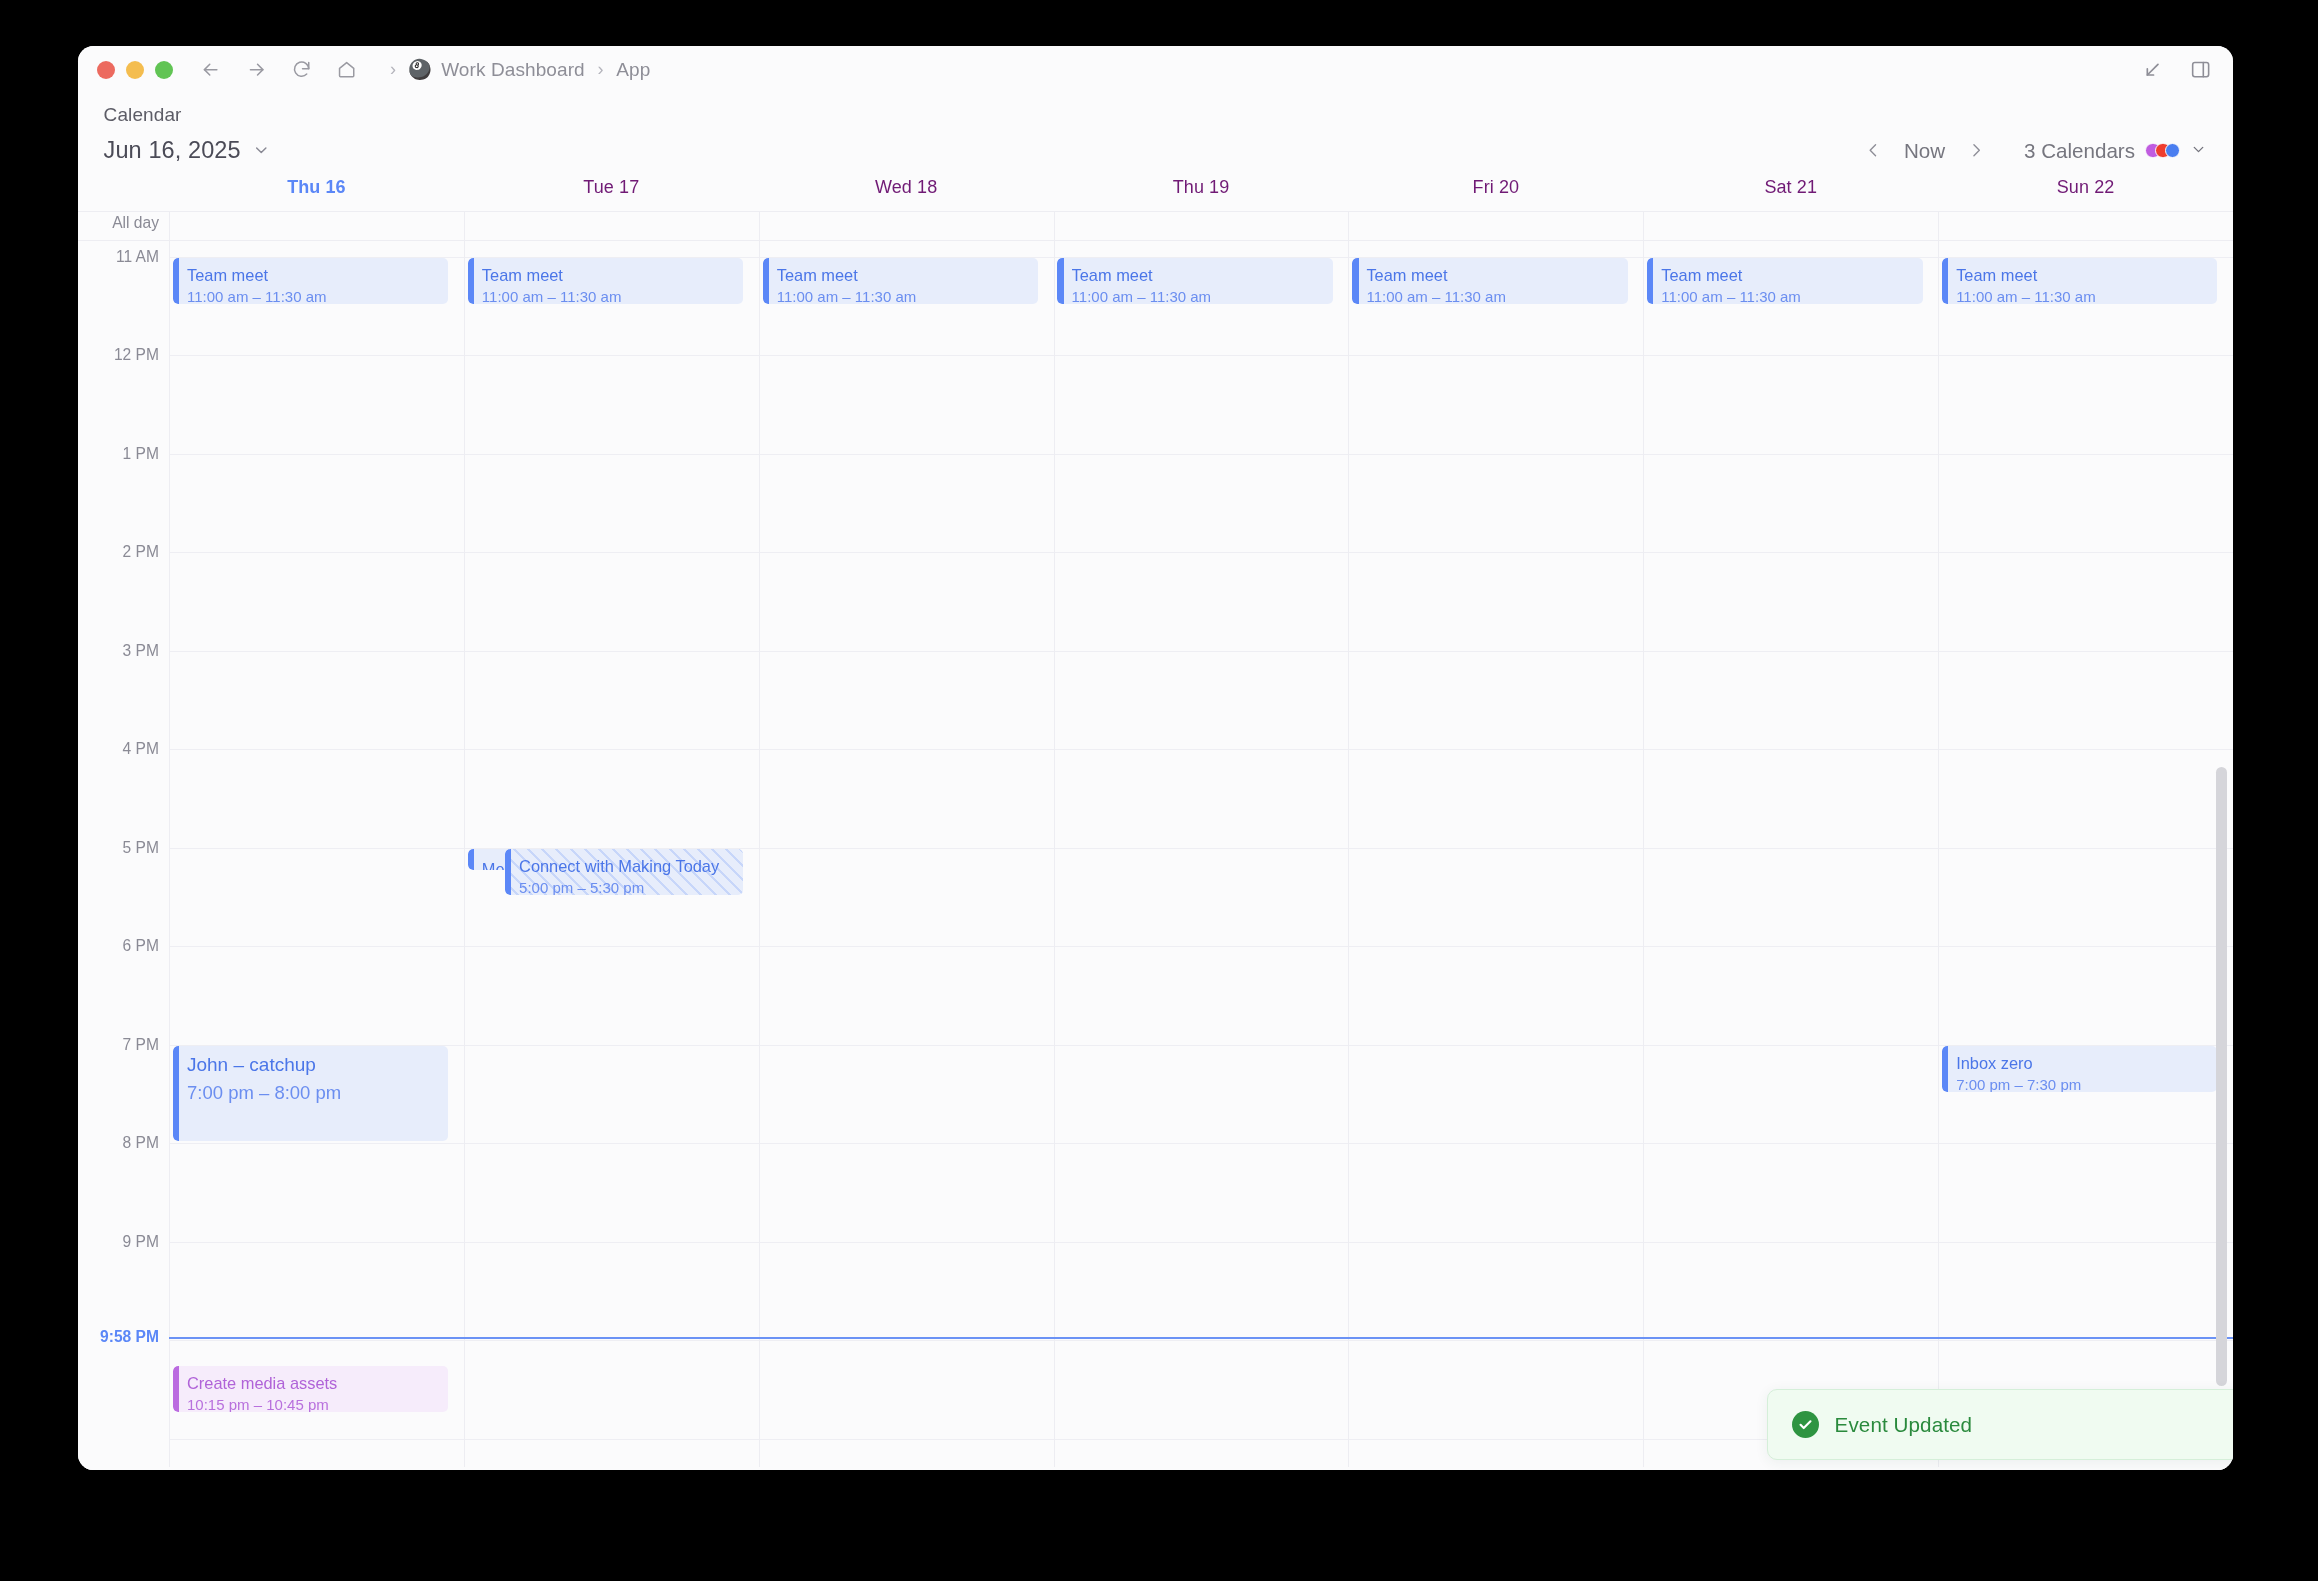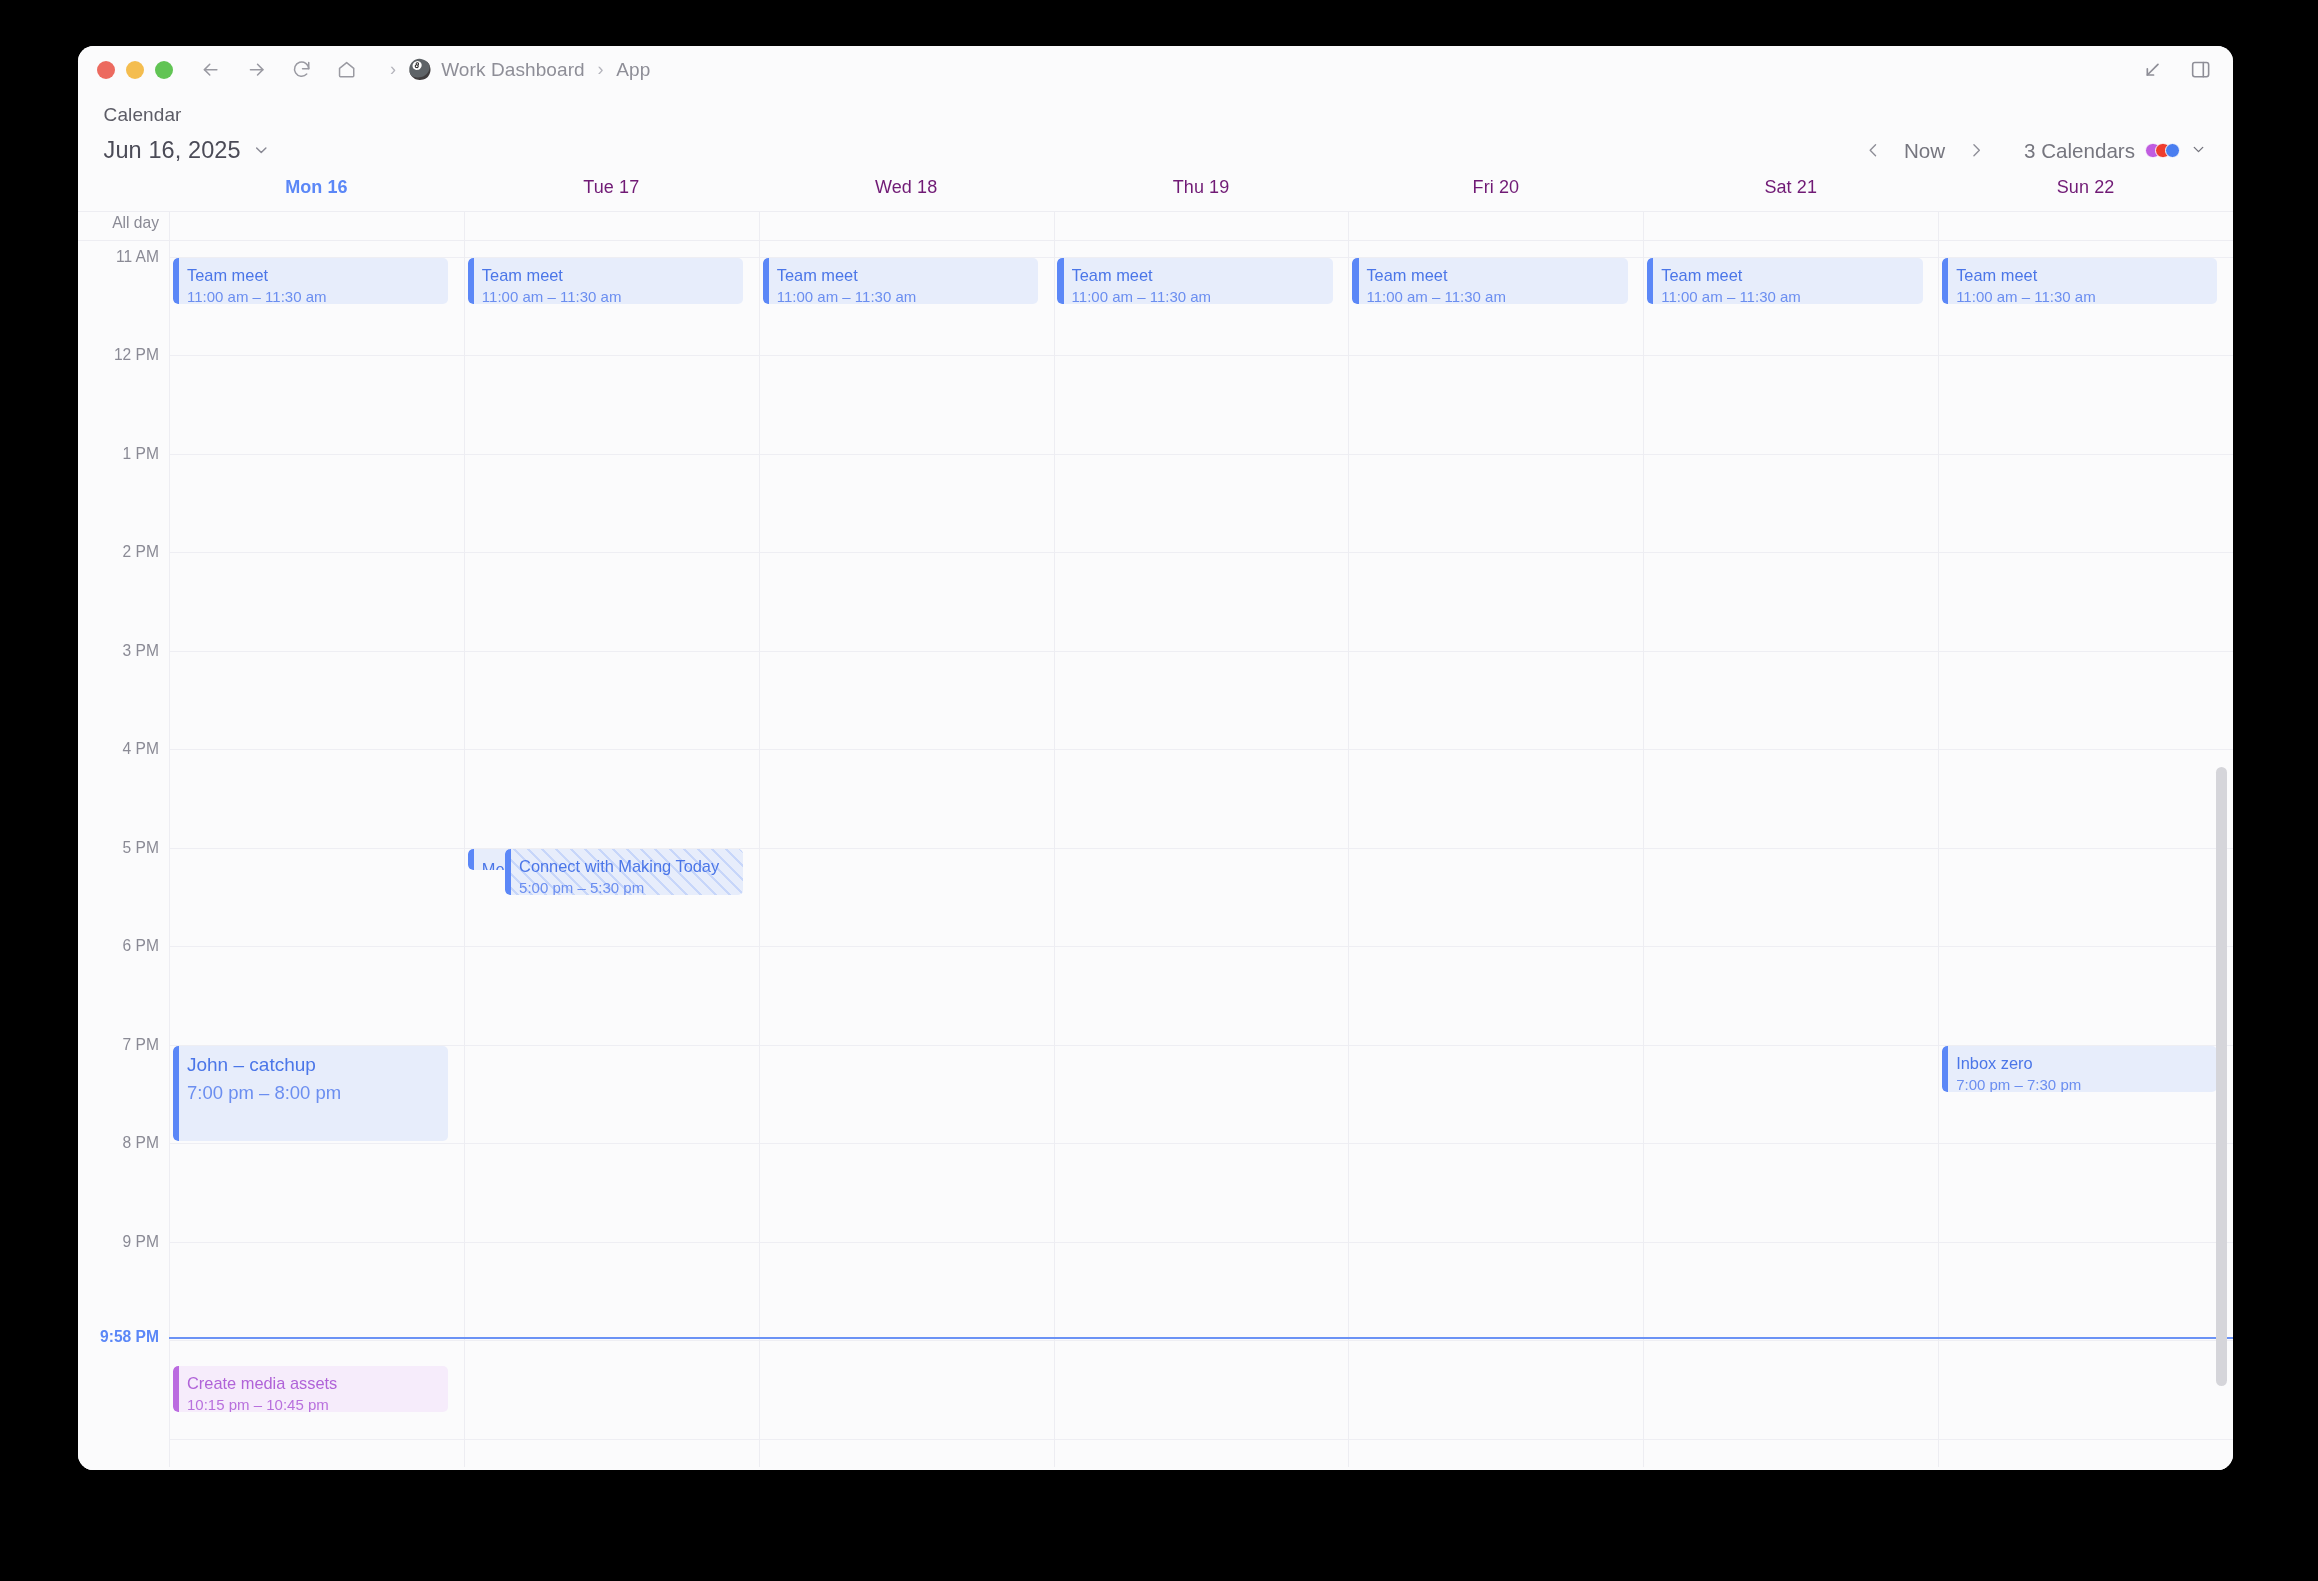--- a/index.html
+++ b/index.html
@@ -336,21 +336,21 @@
               </svg>
           </span>
         </div>
       </div>
     </div>
   </div>
 
   <div id="cal">
 
     <div id="dayhead">
-        <div class="dayname today">Mon 16</div>
+        <div class="dayname today">Thu 16</div>
         <div class="dayname">Tue 17</div>
         <div class="dayname">Wed 18</div>
         <div class="dayname">Thu 19</div>
         <div class="dayname">Fri 20</div>
         <div class="dayname">Sat 21</div>
         <div class="dayname">Sun 22</div>
       </div>
 
     <div id="allday">
       <div id="allday-label">All day</div>
@@ -533,16 +533,24 @@
               </div>
             </div>
           </div>
         <div id="nowline" style="top: 1096px;"></div>
       </div>
     </div>
 
     <div id="scrollbar"></div>
   </div>
 
+  <div id="toast">
+    <div id="toast-icon">
+      <svg width="17" height="17" viewBox="0 0 24 24" fill="none" stroke="#ffffff" stroke-width="3" stroke-linecap="round" stroke-linejoin="round">
+          <path d="M5 12.5l4.5 4.5L19 7.5"></path>
+        </svg>
+    </div>
+    <div id="toast-text">Event Updated</div>
+  </div>
 
   <div id="bottomfade"></div>
 </div>
 
 
 </body></html>

